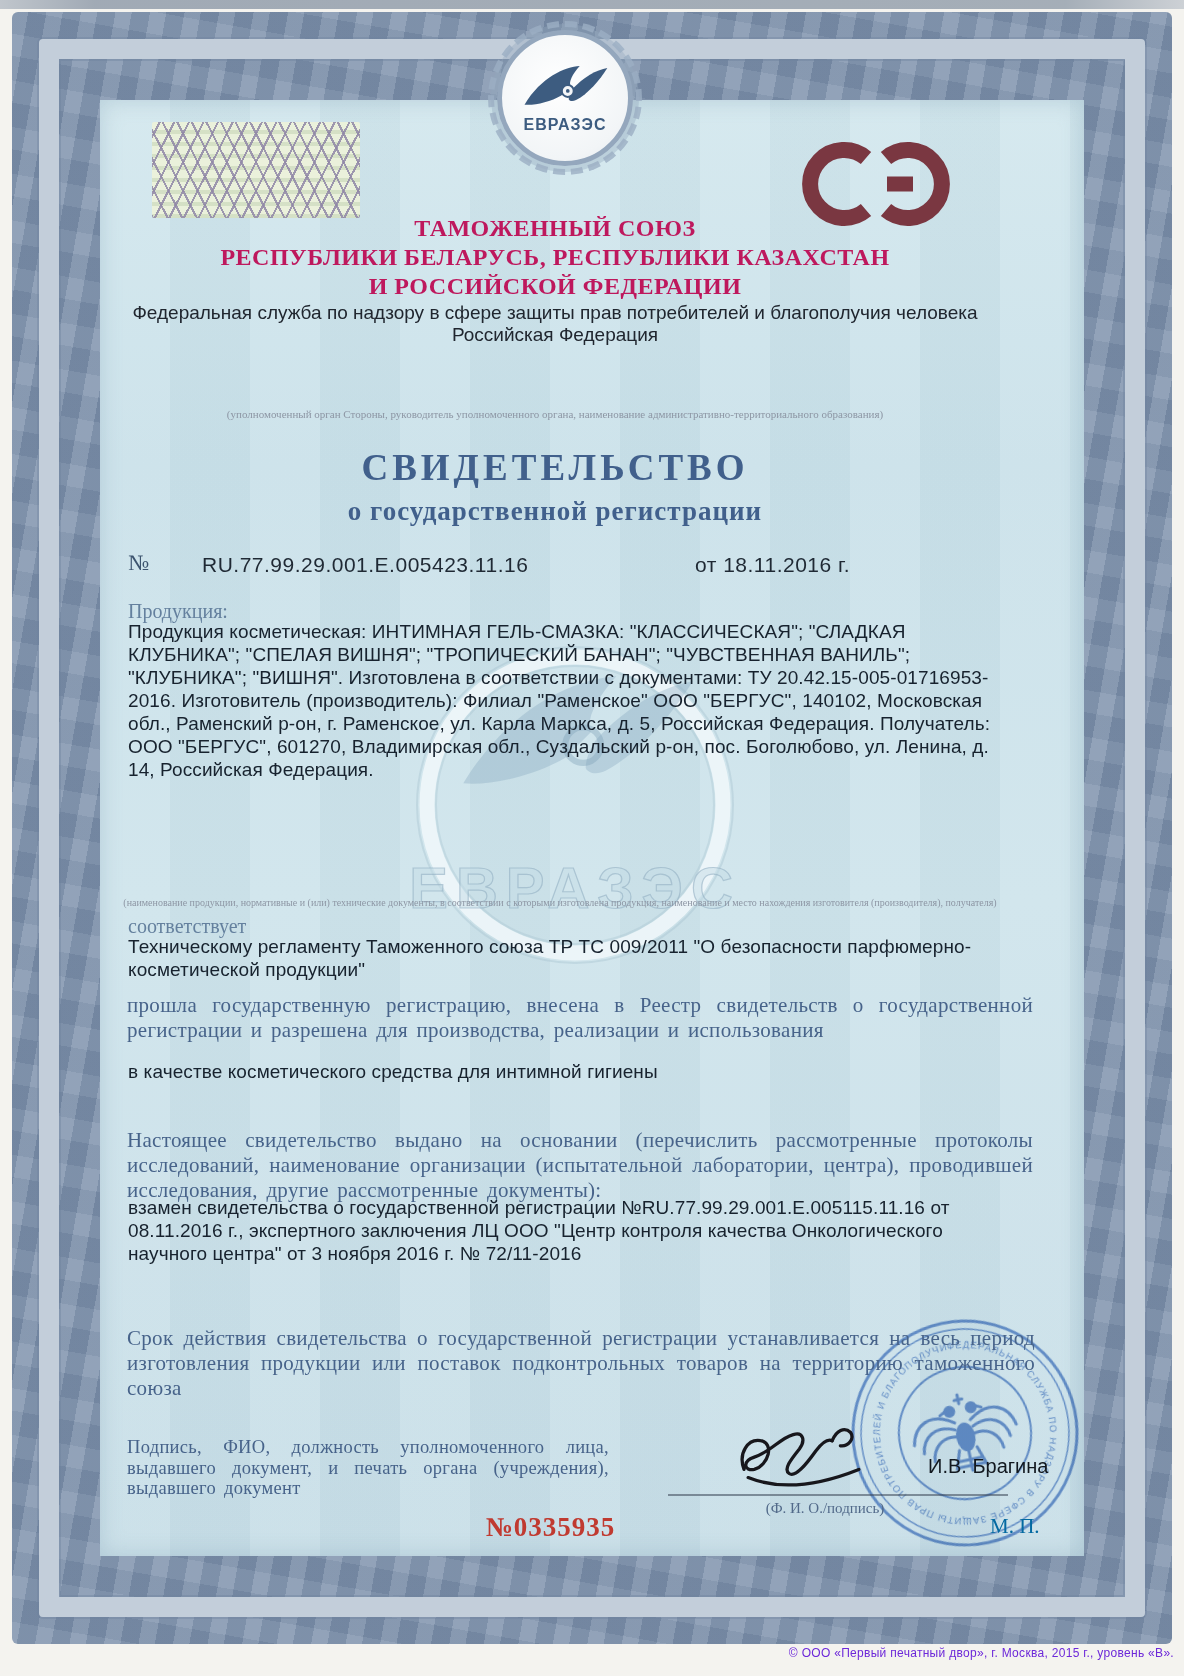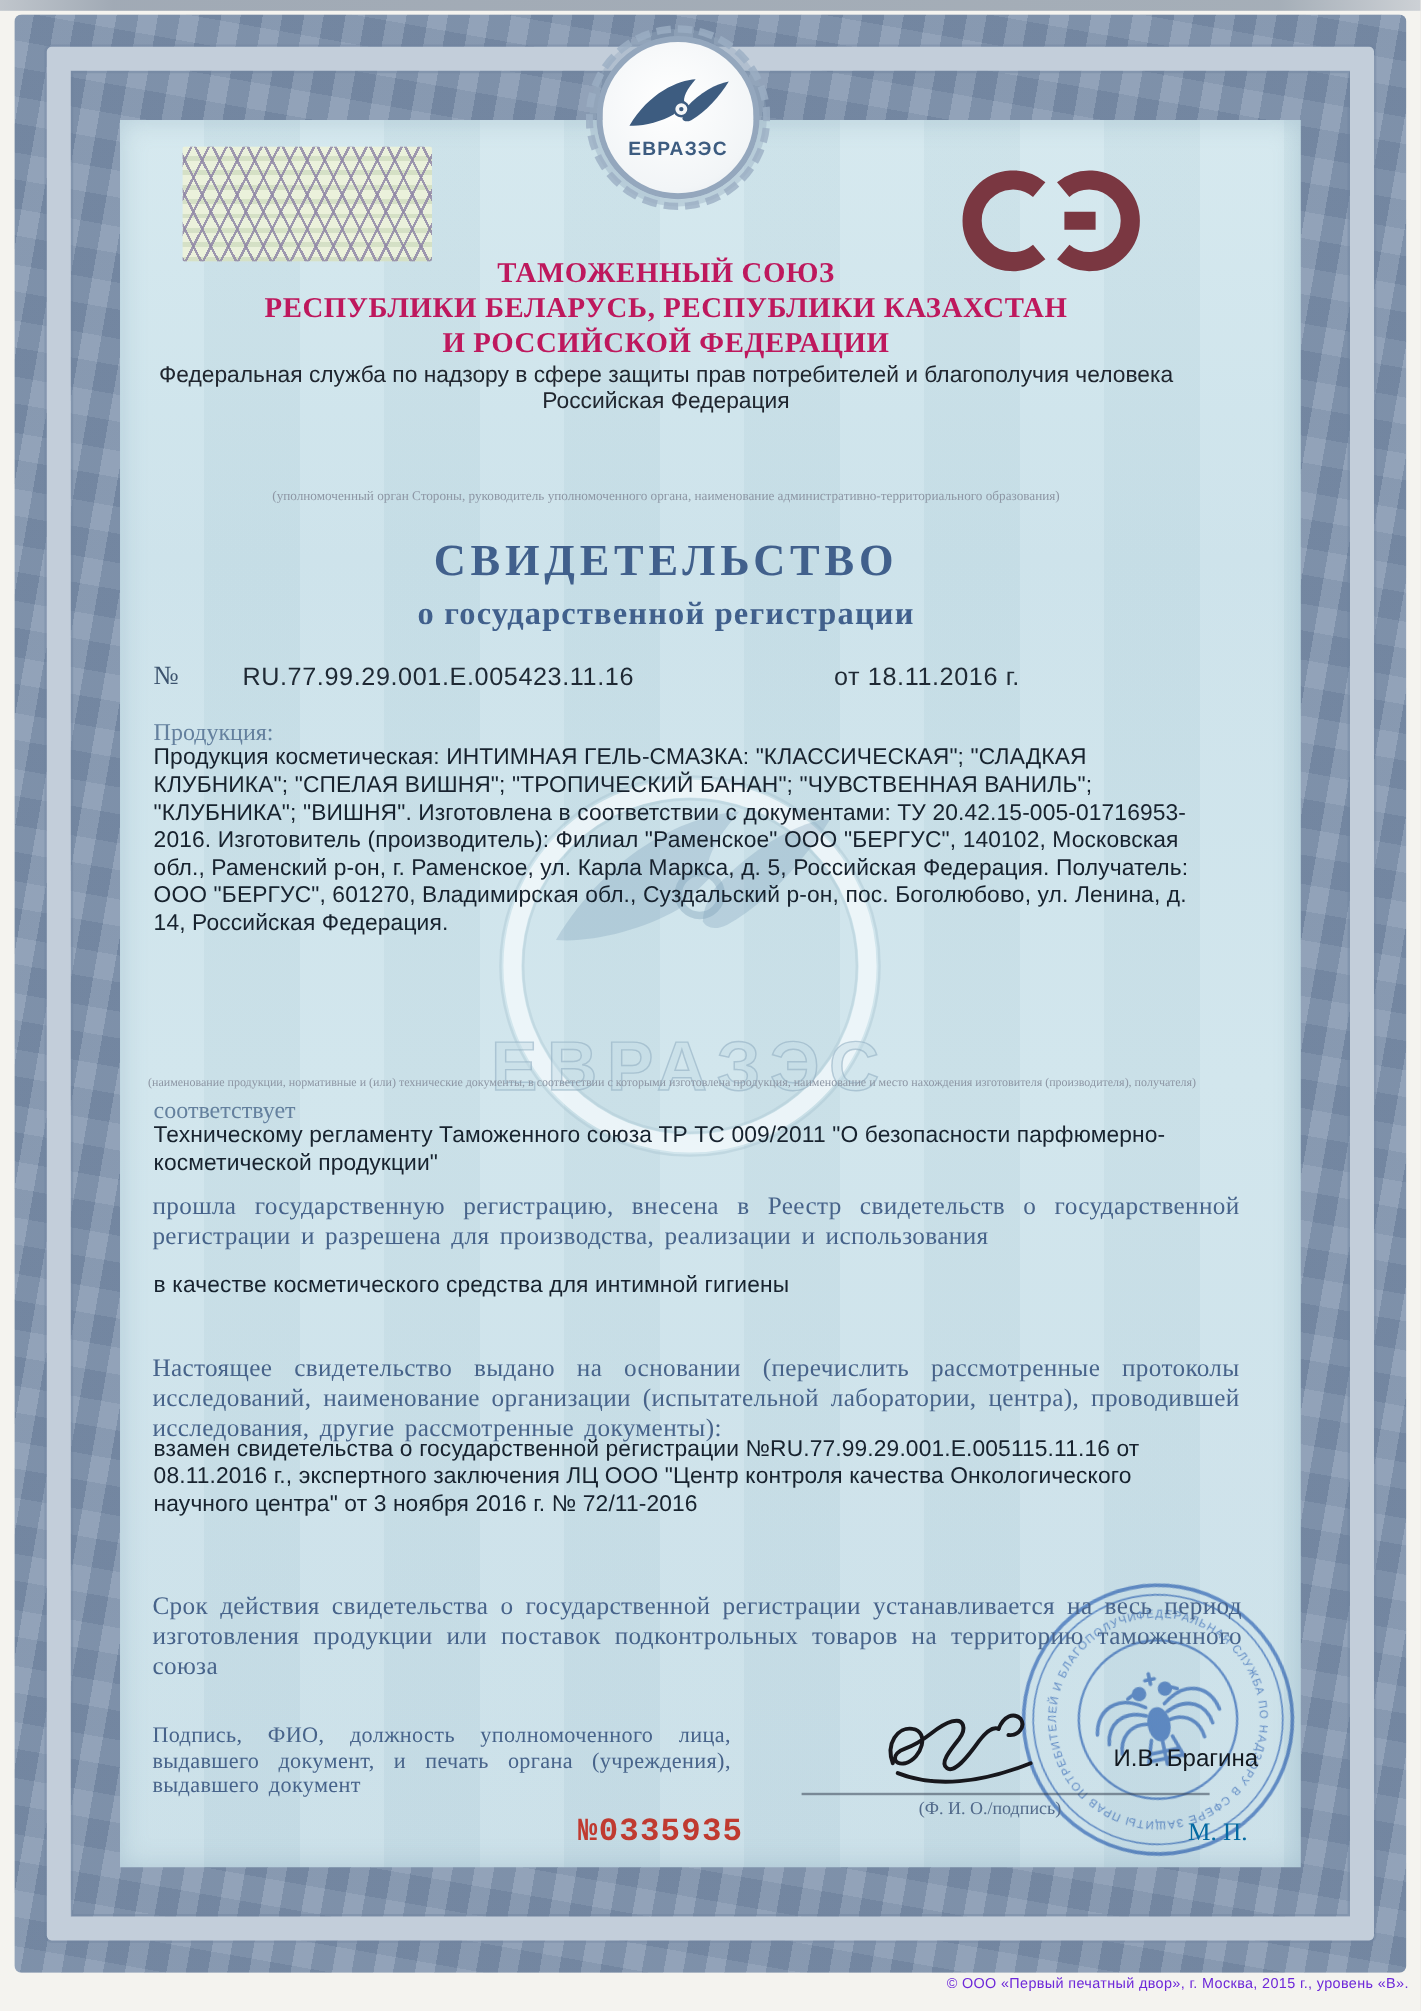--- a/index.html
+++ b/index.html
@@ -78,21 +78,21 @@
 
   .stamp { position:absolute; left:845px; top:1313px; z-index:2; mix-blend-mode:multiply;
     transform:rotate(-12deg); opacity:.93; filter:blur(.4px); }
   .signature-svg { position:absolute; left:737px; top:1412px; z-index:4; }
   .signer { position:absolute; left:928px; top:1455px; font-size:20px; color:#12181f; z-index:4; }
   .sig-line { position:absolute; left:668px; top:1494px; width:340px; height:2px;
     background:#3a4656; opacity:.55; z-index:4; }
   .sig-note { position:absolute; left:680px; top:1500px; width:290px; text-align:center;
     font-family:"Liberation Serif",serif; font-size:15px; color:#526a8a; z-index:4; }
   .blank-num { position:absolute; left:448px; top:1512px; width:205px; text-align:center;
-    font-family:Liberation Mono, monospace; font-weight:bold; font-size:27px; letter-spacing:1px;
+    font-family:Liberation Serif, serif; font-weight:bold; font-size:27px; letter-spacing:1px;
     color:#c03a30; z-index:4; }
   .seal-note { position:absolute; left:990px; top:1514px; font-family:"Liberation Serif",serif;
     font-size:21px; color:#0369a1; z-index:4; }
   .footer { position:absolute; right:10px; top:1646px; font-size:12px; color:#6d28d9;
     letter-spacing:.3px; z-index:2; }
   .se-mark { position:absolute; left:790px; top:132px; z-index:3; }
 </style>
 </head>
 <body>
 

